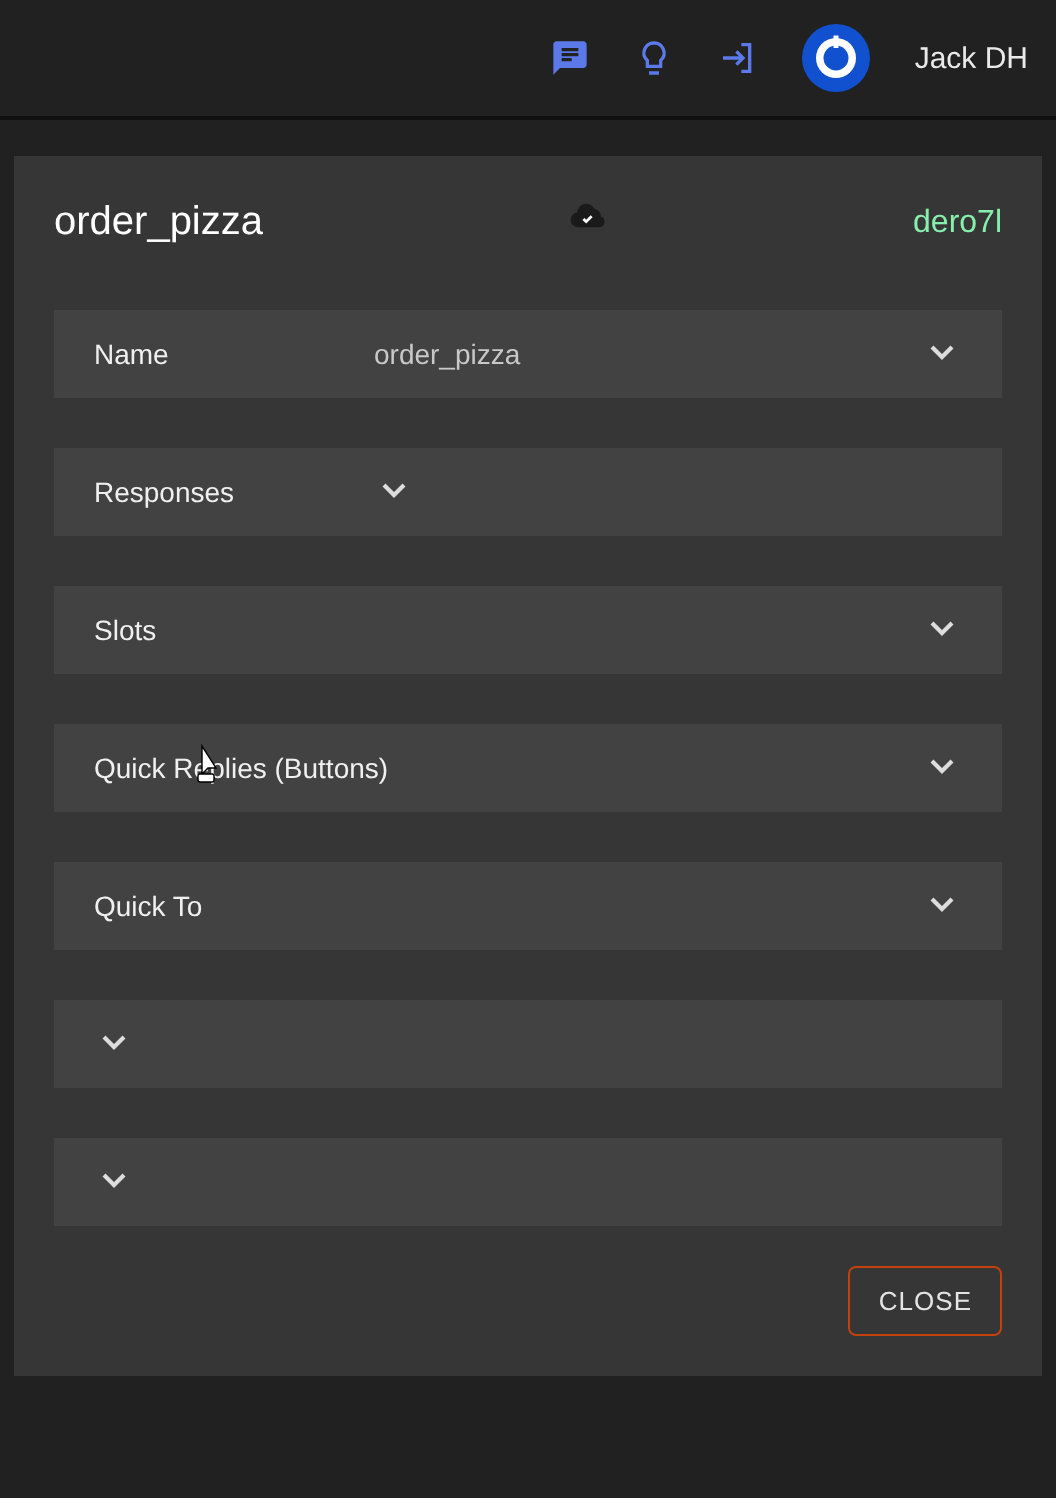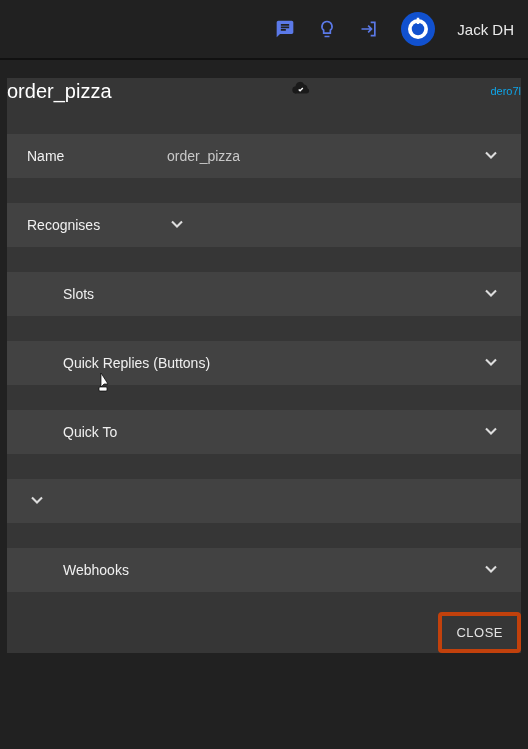--- a/index.html
+++ b/index.html
@@ -42,71 +42,72 @@
     }
     .avatar svg { width: 30px; height: 30px; }
     .username {
       font-size: 15px;
       color: #eaeaea;
       cursor: pointer;
     }
     .panel {
       margin: 18px 7px 0 7px;
       background: #363636;
+      padding: 20px;
     }
     .panel-header {
       display: flex;
       align-items: center;
       margin-bottom: 30px;
     }
     .panel-title {
       font-size: 20px;
       font-weight: 400;
       flex: 0 0 auto;
     }
     .cloud-wrap {
       flex: 1;
       display: flex;
       justify-content: center;
     }
     .cloud-icon { color: #1a1a1a; }
     .cloud-icon svg { width: 22px; height: 22px; }
     .panel-code {
-      font-size: 11px;
-      color: #0ea5e9;
+      font-size: 16px;
+      color: #86efac;
     }
     .rows { display: flex; flex-direction: column; gap: 25px; }
     .row {
       background: #424242;
       height: 44px;
       display: flex;
       align-items: center;
       padding: 0 20px;
       cursor: pointer;
       font-size: 14px;
     }
     .row-label {
       flex: 0 0 140px;
       color: #f0f0f0;
     }
-    .row-label.full { flex: 1; margin-left: 36px; }
+    .row-label.full { flex: 1; }
     .row-value {
       flex: 1;
       color: #c8c8c8;
     }
     .row-chevron { color: #ddd; }
     .row-chevron svg { width: 20px; height: 20px; }
     .footer {
       display: flex;
       justify-content: flex-end;
       margin-top: 20px;
     }
     .close-btn {
       background: transparent;
-      border: 4px solid #c2410c;
+      border: 1px solid #c2410c;
       color: #e4e4e4;
       font-size: 13px;
       letter-spacing: 0.5px;
       padding: 9px 14px;
       border-radius: 4px;
       cursor: pointer;
     }
     .cursor {
       position: absolute;
       width: 16px;
@@ -164,21 +165,21 @@
 
     <div class="row">
       <span class="row-label">Name</span>
       <span class="row-value">order_pizza</span>
       <span class="row-chevron"><svg viewBox="0 0 24 24" fill="none" stroke="currentColor" stroke-width="2.5">
             <path d="M6 9l6 6 6-6"></path>
           </svg></span>
     </div>
 
     <div class="row">
-      <span class="row-label">Recognises</span>
+      <span class="row-label">Responses</span>
       <span class="row-chevron"><svg viewBox="0 0 24 24" fill="none" stroke="currentColor" stroke-width="2.5">
             <path d="M6 9l6 6 6-6"></path>
           </svg></span>
     </div>
 
     <div class="row">
       <span class="row-label full">Slots</span>
       <span class="row-chevron"><svg viewBox="0 0 24 24" fill="none" stroke="currentColor" stroke-width="2.5">
             <path d="M6 9l6 6 6-6"></path>
           </svg></span>
@@ -199,21 +200,20 @@
           </svg></span>
     </div>
 
     <div class="row">
       <span class="row-chevron"><svg viewBox="0 0 24 24" fill="none" stroke="currentColor" stroke-width="2.5">
             <path d="M6 9l6 6 6-6"></path>
           </svg></span>
     </div>
 
     <div class="row">
-      <span class="row-label full">Webhooks</span>
       <span class="row-chevron"><svg viewBox="0 0 24 24" fill="none" stroke="currentColor" stroke-width="2.5">
             <path d="M6 9l6 6 6-6"></path>
           </svg></span>
     </div>
 
   </div>
 
   <div class="footer">
     <button class="close-btn">CLOSE</button>
   </div>

